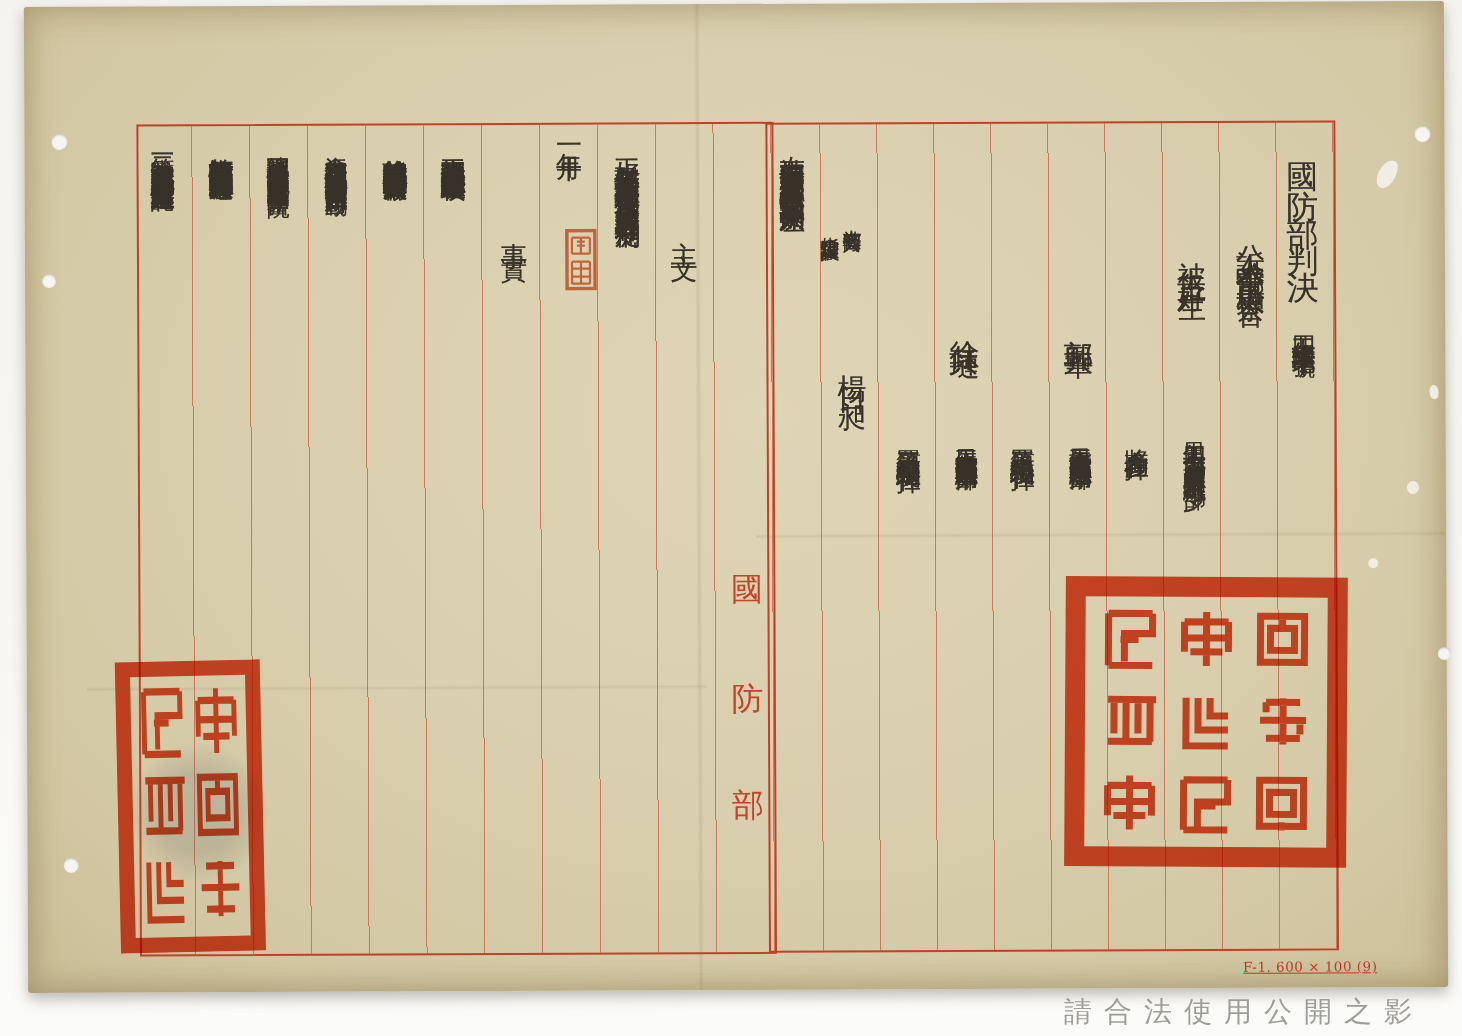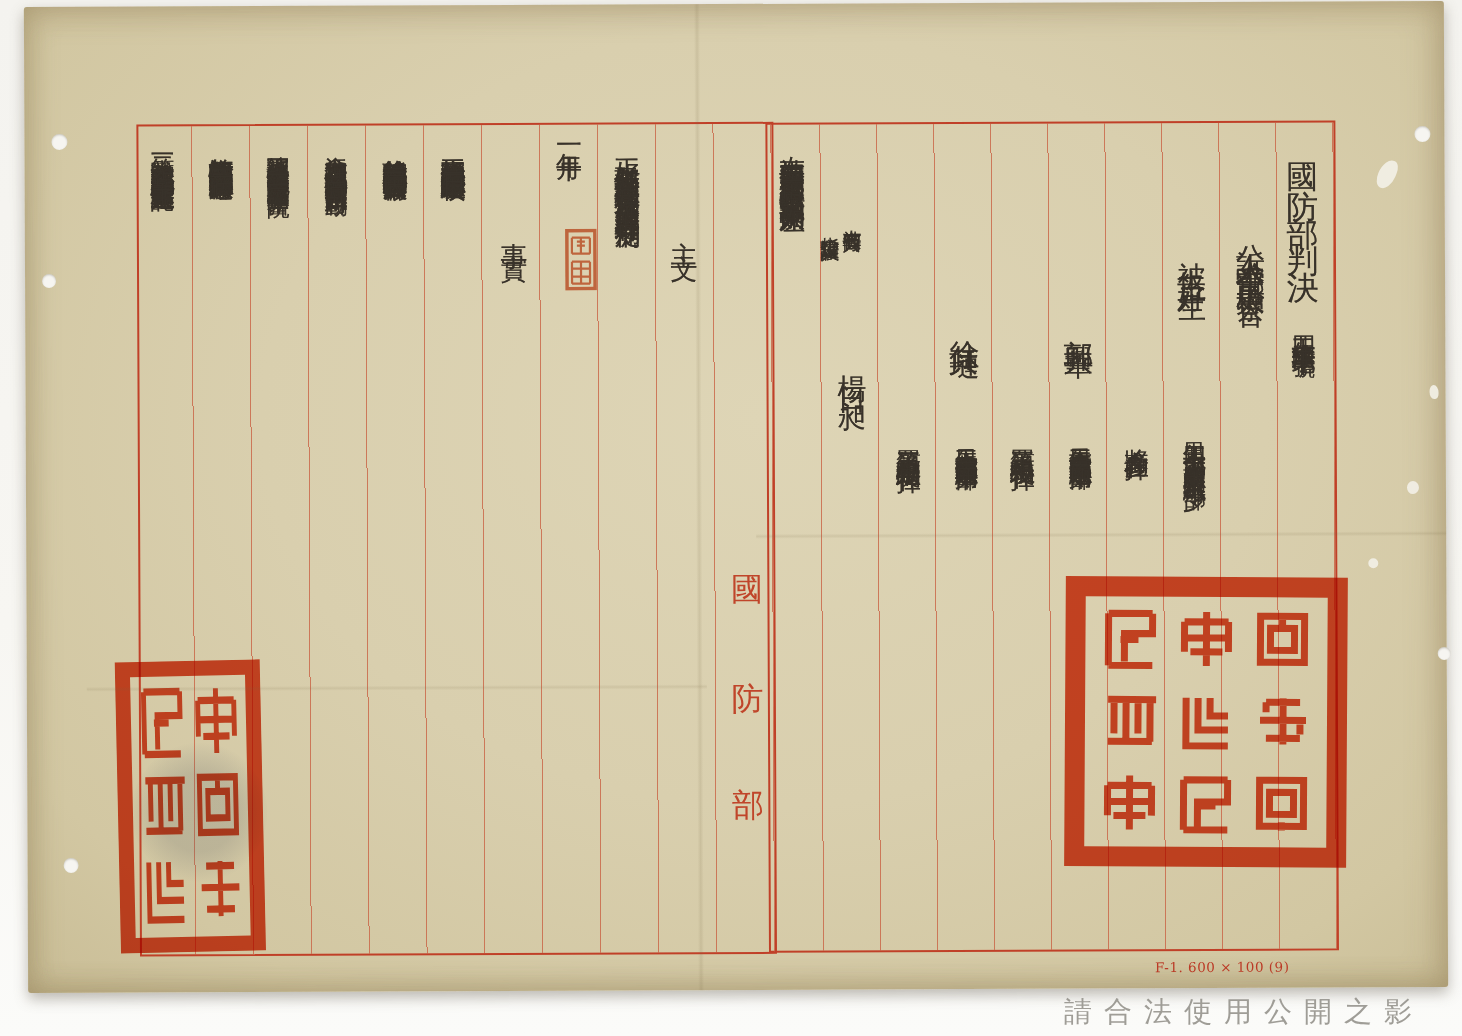--- a/index.html
+++ b/index.html
@@ -177,16 +177,16 @@
 
   <div class="speck" style="left:1354px;top:158px;width:17px;height:30px;border-radius:60% 40% 55% 45%;transform:rotate(24deg);"></div>
   <div class="speck" style="left:1381px;top:480px;width:12px;height:13px;border-radius:50%;"></div>
   <div class="speck" style="left:1404px;top:384px;width:9px;height:14px;border-radius:50% 60% 40% 55%;"></div>
   <div class="speck" style="left:1342px;top:557px;width:10px;height:10px;border-radius:50%;"></div>
 
   <div class="crease" style="left:670px;top:0;width:6px;height:986px;background:linear-gradient(90deg,transparent,rgba(115,100,65,.14),transparent);"></div>
   <div class="crease" style="left:730px;top:530px;width:690px;height:5px;background:linear-gradient(180deg,transparent,rgba(115,100,65,.13),transparent);"></div>
   <div class="crease" style="left:60px;top:680px;width:620px;height:5px;background:linear-gradient(180deg,transparent,rgba(115,100,65,.12),transparent);"></div>
 
-  <div class="form-code" style="left:1127px;top:957px;">F-1. 600 × 100 (9)</div>
+  <div class="form-code" style="left:1215px;top:957px;text-decoration:underline;">F-1. 600 × 100 (9)</div>
 </div>
 
 <div class="watermark" style="left:1064px;top:993px;">請合法使用公開之影像</div>
 
 </body></html>

